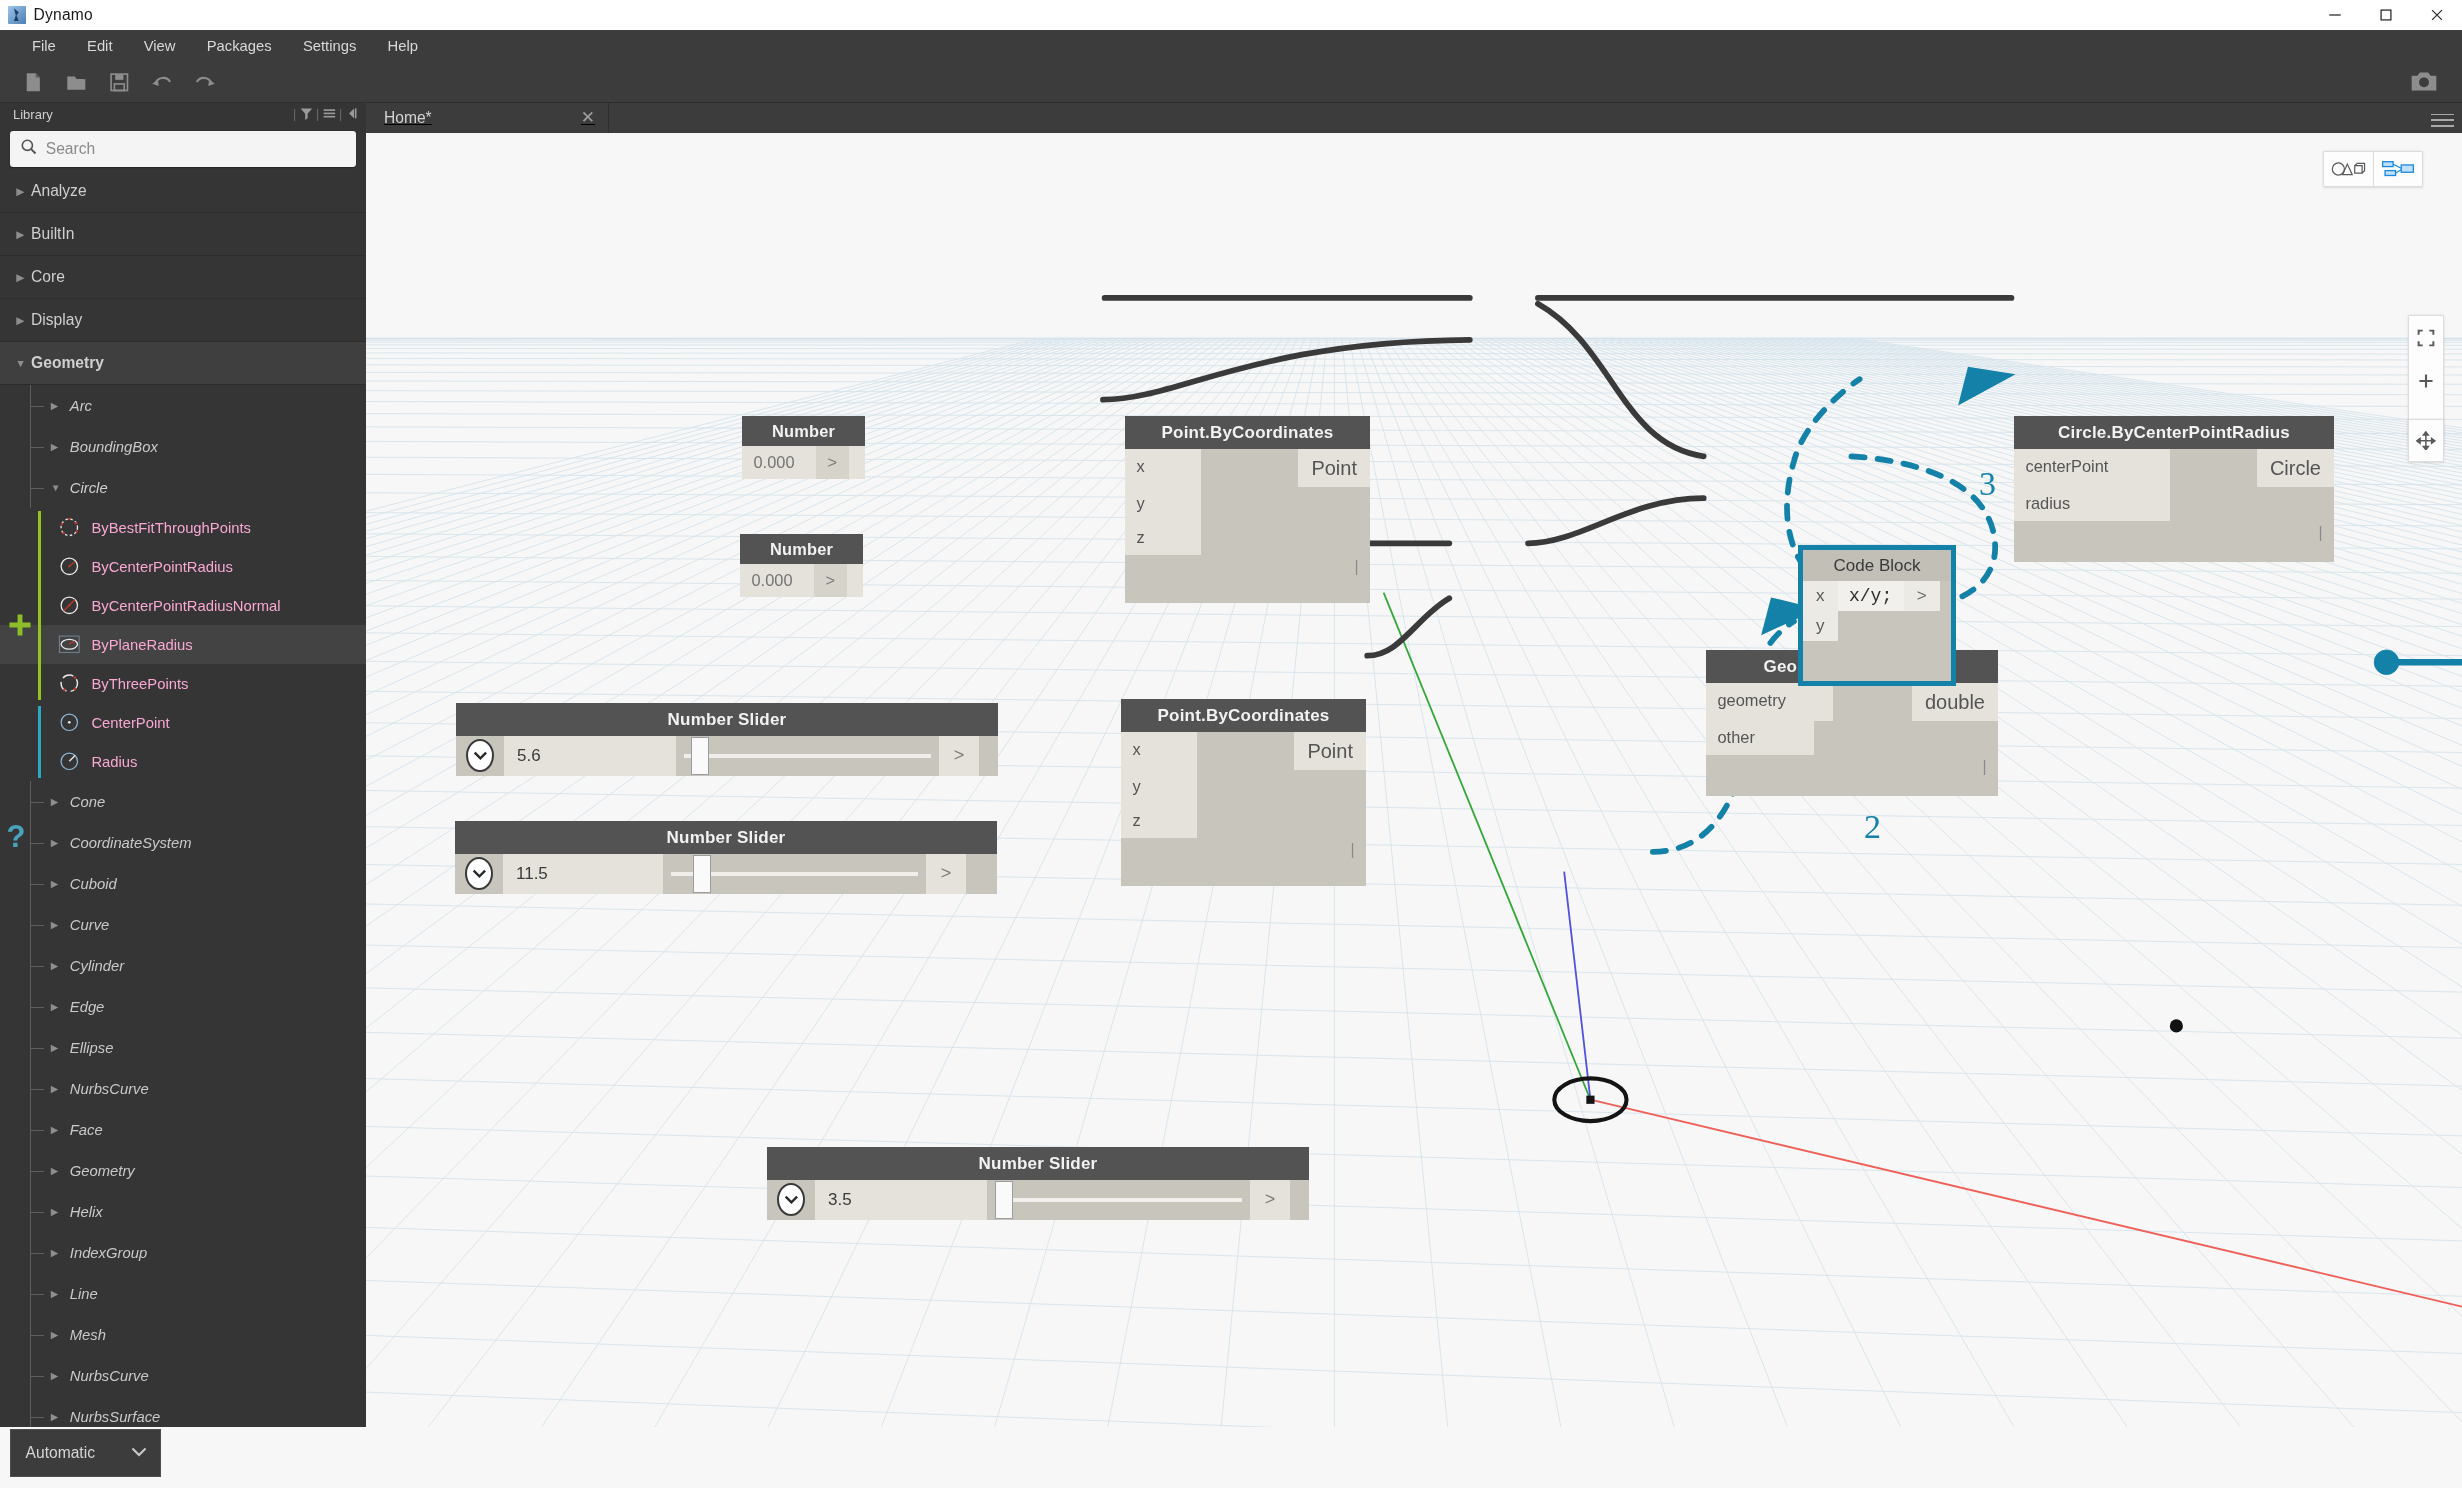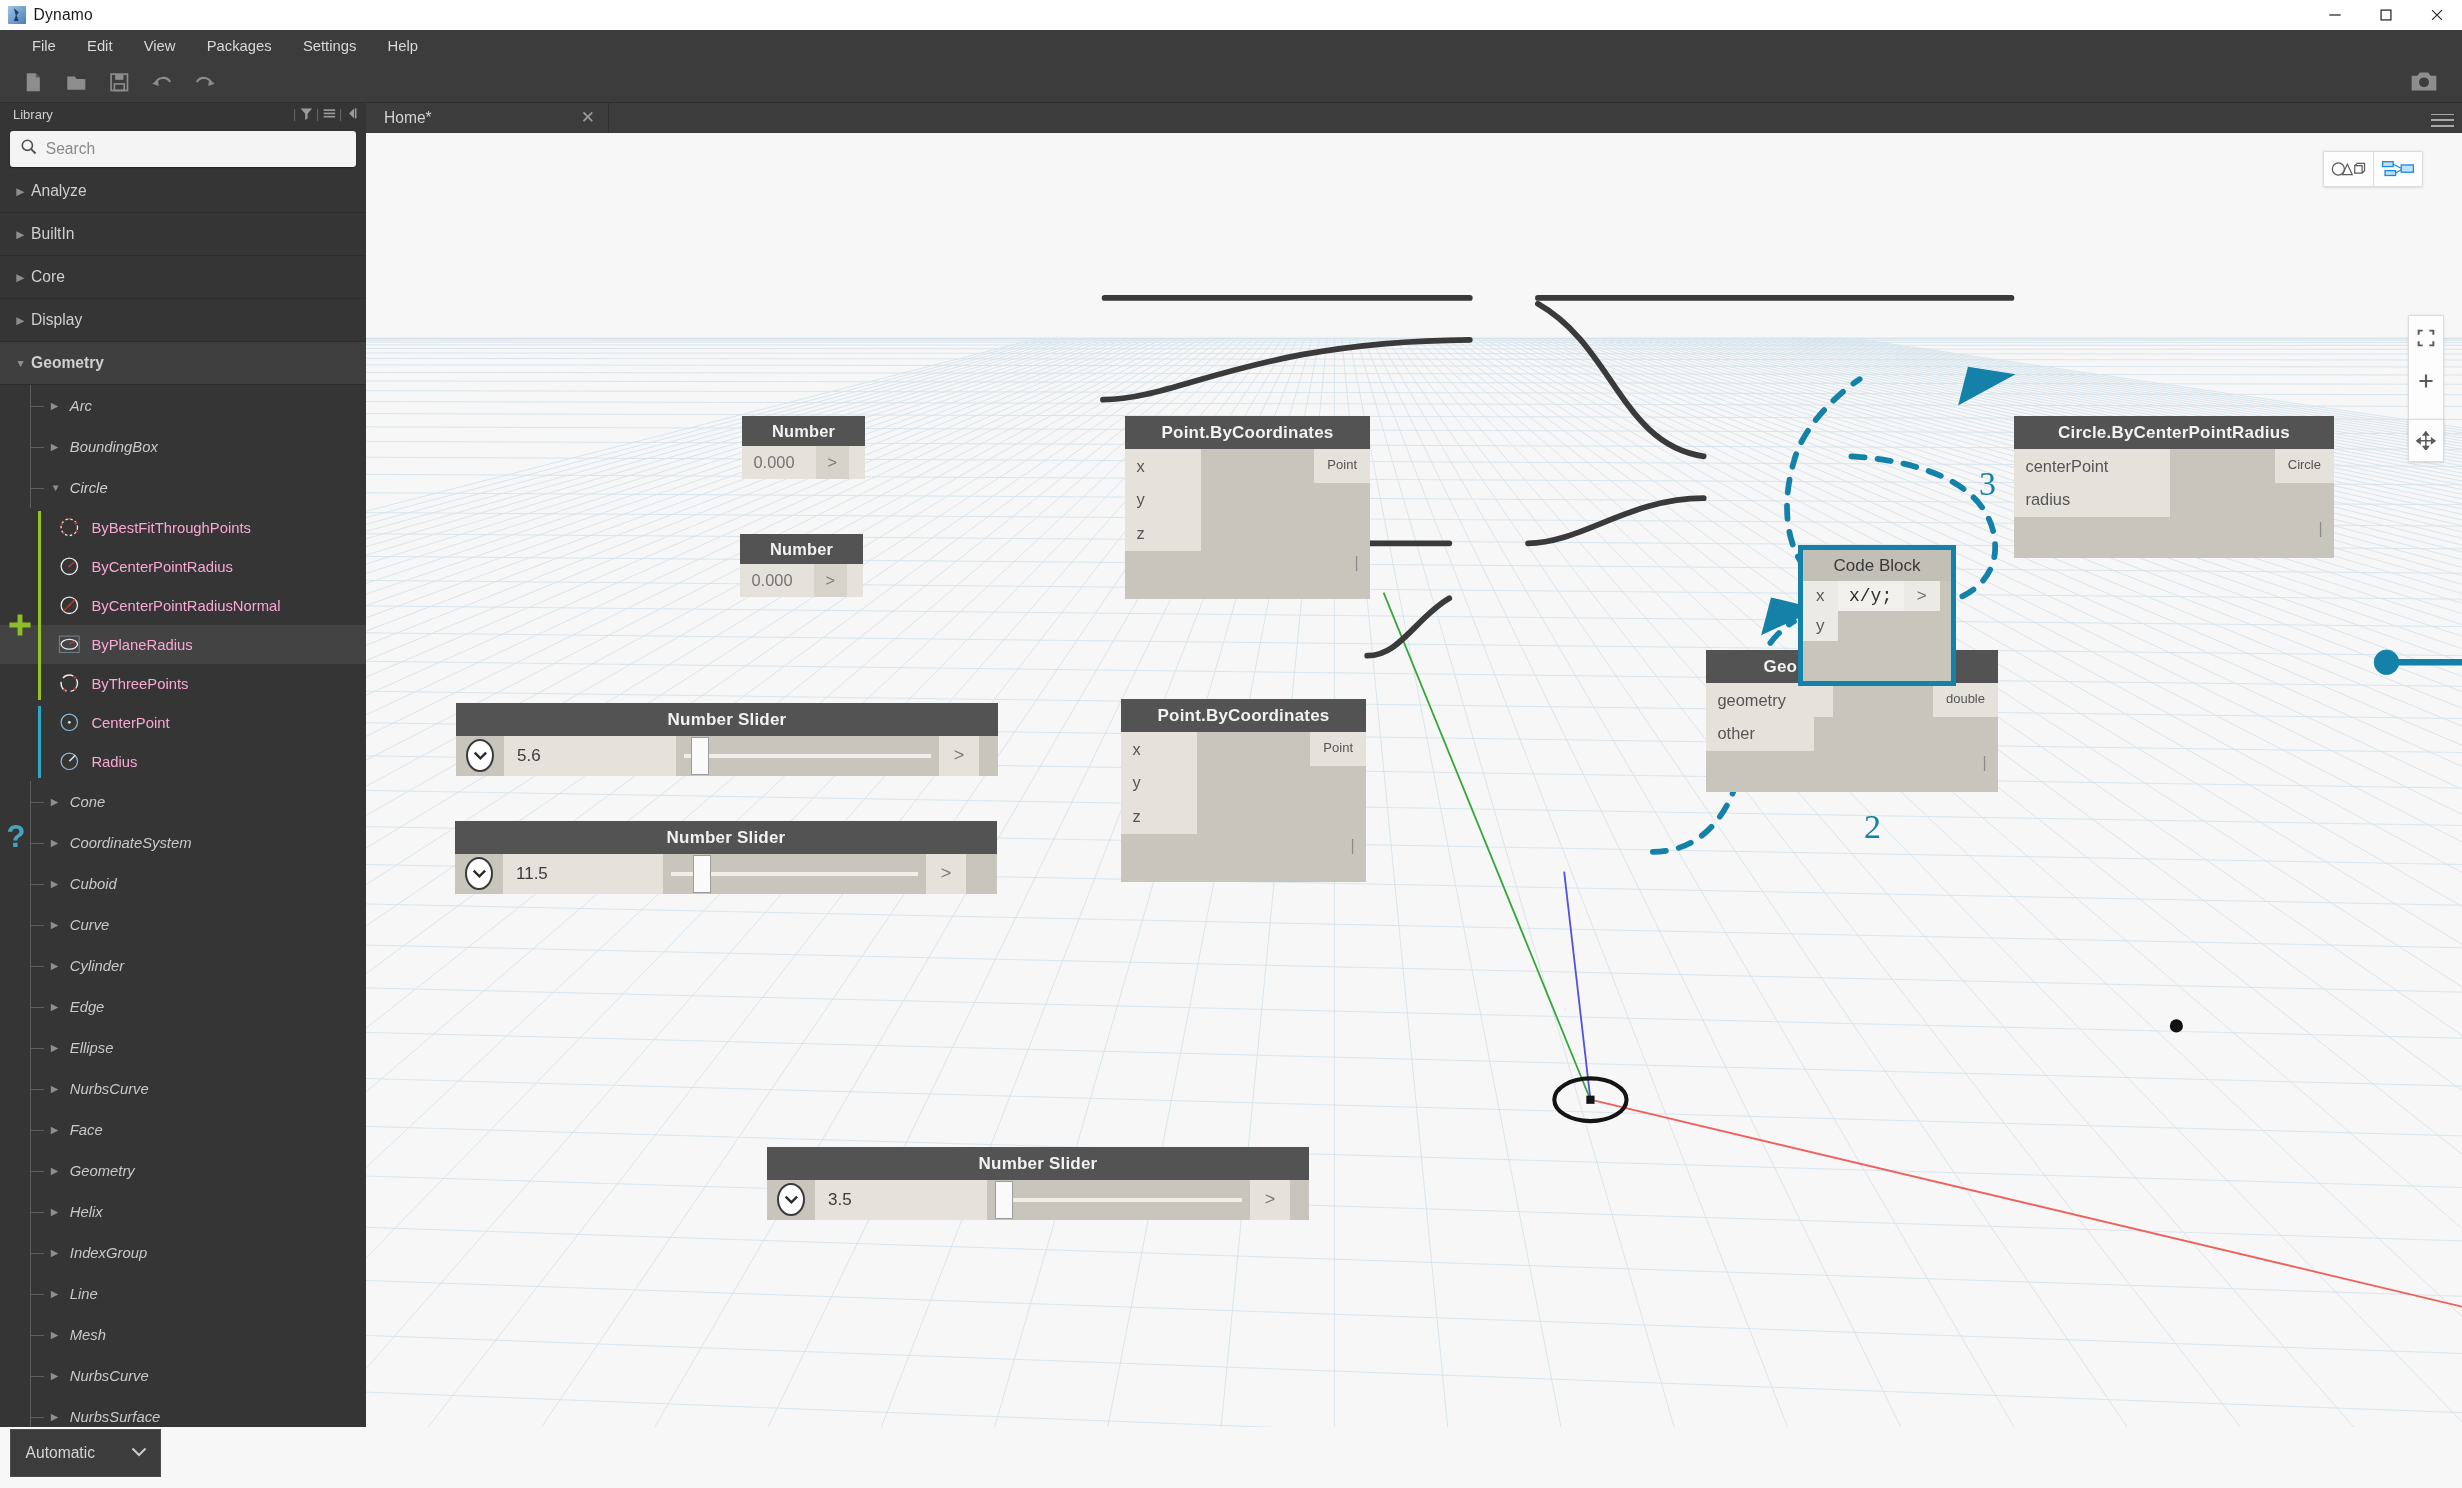--- a/index.html
+++ b/index.html
@@ -114,21 +114,21 @@
   #runmode{
     position:absolute; left:9.8px; bottom:11.5px; width:151px; height:48px;
     background:#3c3c3c; border:0.8px solid #4e4e4e; display:flex; align-items:center;
     justify-content:space-between; padding:0 11.5px 0 14.8px; z-index:40;
   }
   #runmode .txt{ font-size:15.6px; color:#d6d6d6; }
 
   
   #tabstrip{
     position:absolute; left:366px; top:103px; width:2096px; height:29.5px;
-    background:#3c3c3c; display:flex; align-items:stretch;
+    background:#3c3c3c; display:flex; align-items:stretch;text-decoration:underline;
   }
   #tab-home{
     width:243px; background:#3c3c3c; display:flex; align-items:center;
     justify-content:space-between; padding:0 13px 0 18px; border-right:0.8px solid #2e2e2e;
   }
   #tab-home .tl{ font-size:15.6px; color:#d4d4d4; }
   #tab-home .cx{ font-size:17px; color:#9e9e9e; }
   #hamburger{ position:absolute; right:8.2px; top:6.6px; width:23px; }
   #hamburger i{ display:block; height:1.6px; background:#a8a8a8; margin:4.1px 0; }
 
@@ -165,21 +165,21 @@
   .node .hdr{
     background:#535353; color:#f2f2f2; font-size:17px; font-weight:bold;
     text-align:center; padding:6.6px 11.5px; letter-spacing:0.2px;
   }
   .node .body{ background:#c8c5bd; position:relative; }
   .node .portrow{ display:flex; }
   .node .pin{
     background:#e4e2db; color:#555; font-size:16.4px; padding:7.4px 11.5px;
   }
   .node .pout{
-    background:#e4e2db; color:#555; font-size:13px; padding:7.4px 13px;
+    background:#e4e2db; color:#555; font-size:20px; padding:7.4px 13px;
     margin-left:auto;
   }
   .node .spacer{ flex:1; }
   .node .foot{ text-align:right; color:#8a8a8a; font-size:15.6px; padding:3.3px 11.5px 8.2px 0; }
 
   
   .numnode .hdr{ padding:5.7px 11.5px; font-size:16.4px; }
   .numnode .val{
     display:flex; background:#e4e2db; align-items:stretch;
   }

